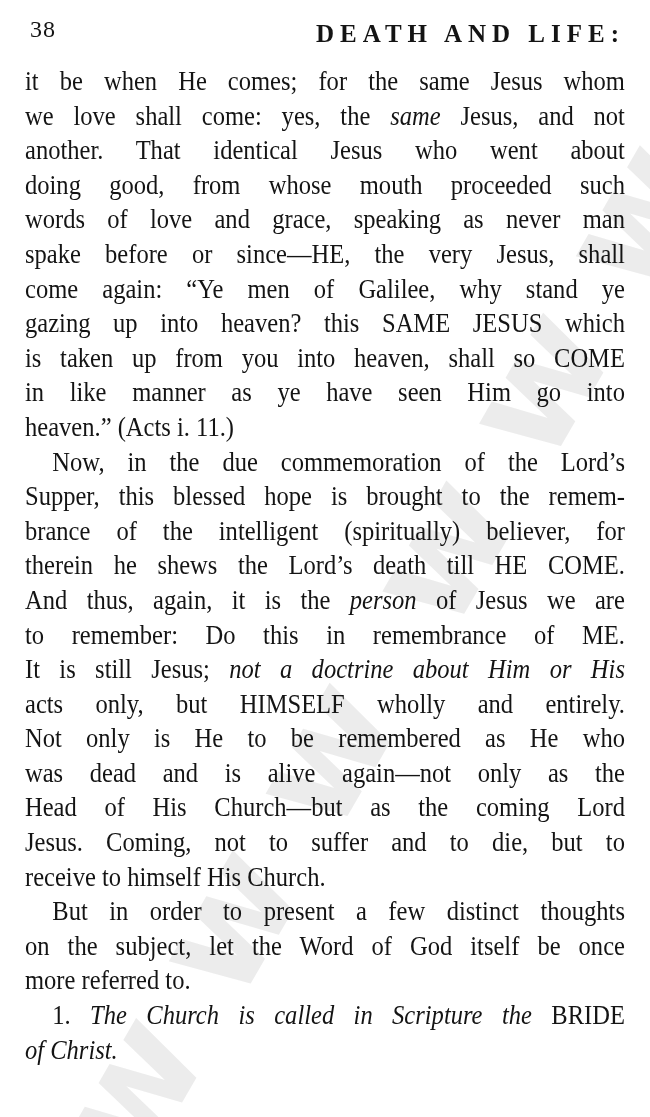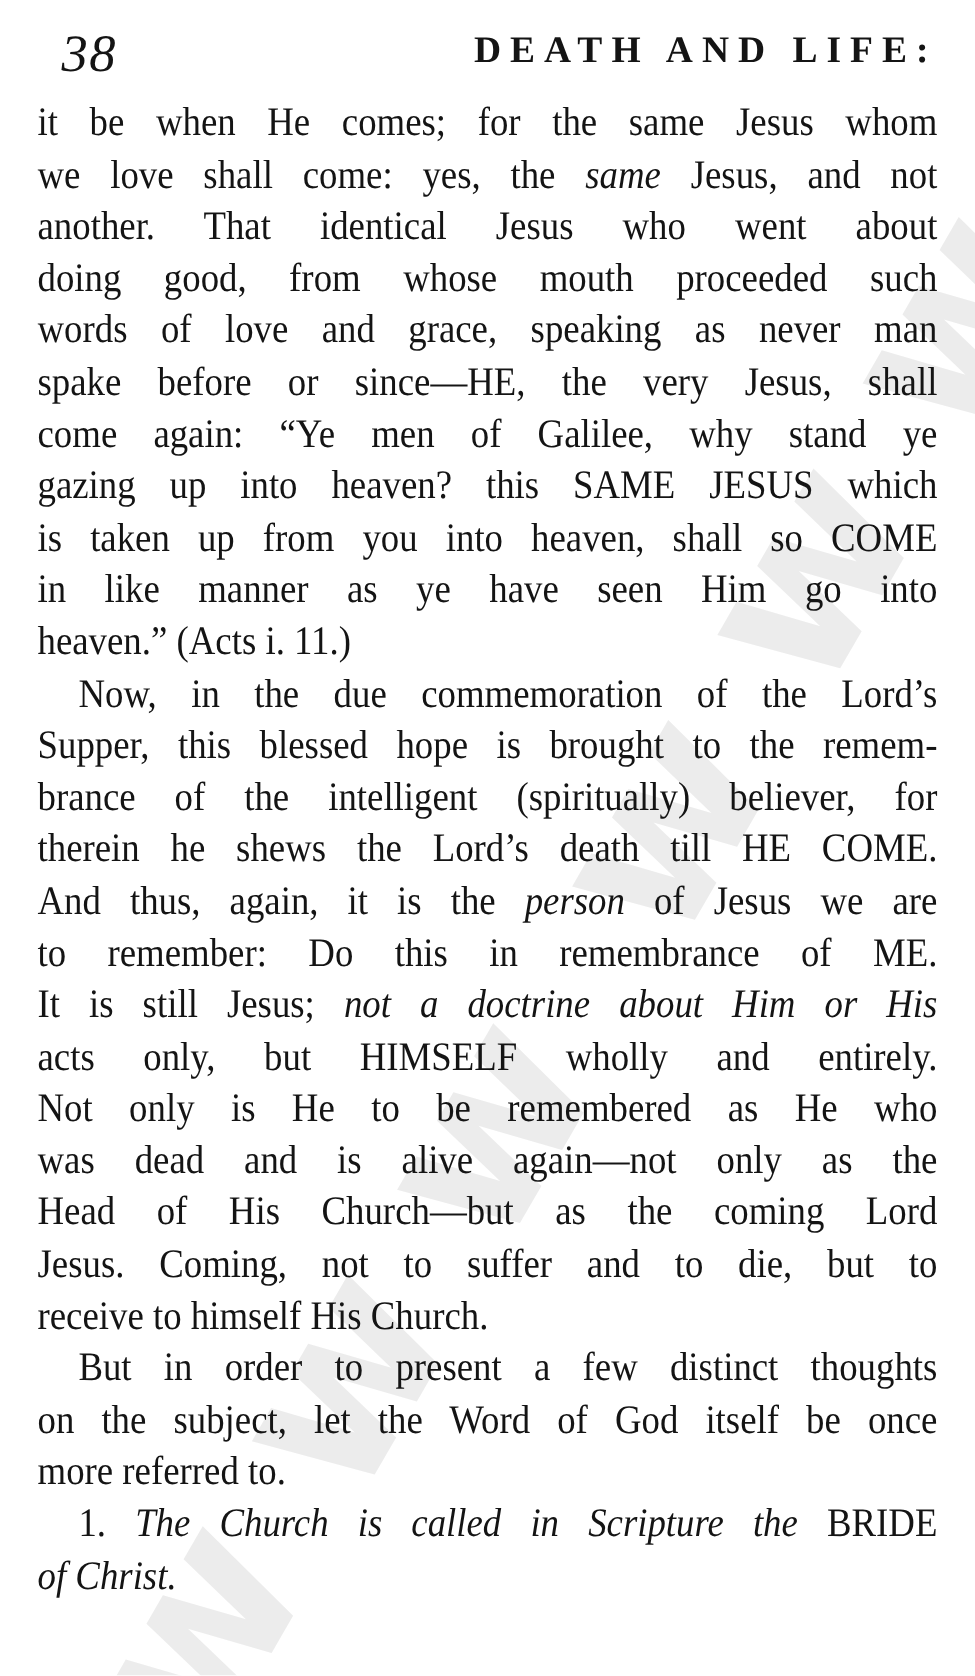--- a/index.html
+++ b/index.html
@@ -32,25 +32,24 @@
   .page-header {
     position: absolute;
     top: 14px;
     left: 25px;
     right: 25px;
     height: 40px;
     z-index: 1;
   }
   .pagenum {
     position: absolute;
-    left: 16px;
+    left: 5px;
     top: 2px;
-    font-size: 35px;
+    font-size: 24px;
     letter-spacing: 1px;
-    font-style: italic;
   }
   .running-title {
     position: absolute;
     left: 0;
     right: 0;
     top: 6px;
     text-align: right;
     font-size: 25px;
     font-weight: bold;
     letter-spacing: 6px;

